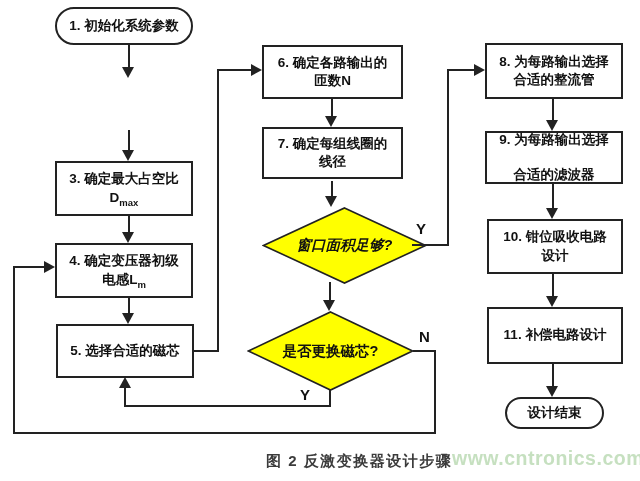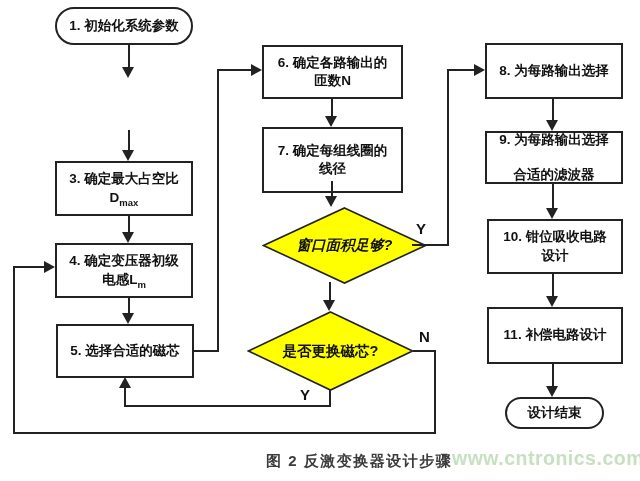--- a/index.html
+++ b/index.html
@@ -59,41 +59,42 @@
 
   <div class="node box" style="left:56px;top:324px;width:138px;height:54px;">
     <span>5. 选择合适的磁芯</span>
   </div>
 
   <div class="node box" style="left:262px;top:45px;width:141px;height:54px;">
     <div>6. 确定各路输出的</div>
     <div>匝数N</div>
   </div>
 
-  <div class="node box" style="left:262px;top:127px;width:141px;height:66px;">
+  <div class="node box" style="left:262px;top:127px;width:141px;height:52px;">
     <div>7. 确定每组线圈的</div>
     <div>线径</div>
   </div>
 
   <div class="diamond-wrap" style="left:262px;top:207px;width:165px;height:77px;font-style:italic;">
     <svg width="165" height="77" viewBox="0 0 165 77">
       <polygon points="82.5,1 163.5,38.5 82.5,76 1.5,38.5" stroke="#222" stroke-width="1.6" fill="#ffff00"></polygon>
     </svg>
     <div class="diamond-label">窗口面积足够?</div>
   </div>
 
   <div class="diamond-wrap" style="left:247px;top:311px;width:167px;height:80px;">
     <svg width="167" height="80" viewBox="0 0 167 80">
       <polygon points="83.5,1 165.5,40 83.5,79 1.5,40" stroke="#222" stroke-width="1.6" fill="#ffff00"></polygon>
     </svg>
     <div class="diamond-label">是否更换磁芯?</div>
   </div>
 
   <div class="node box" style="left:485px;top:43px;width:138px;height:56px;">
     <div>8. 为每路输出选择</div>
+    <div>合适的整流管</div>
   </div>
 
   <div class="node box" style="left:485px;top:131px;width:138px;height:53px;gap:16px;">
     <div>9. 为每路输出选择</div>
     <div>合适的滤波器</div>
   </div>
 
   <div class="node box" style="left:487px;top:219px;width:136px;height:55px;">
     <div>10. 钳位吸收电路</div>
     <div>设计</div>

